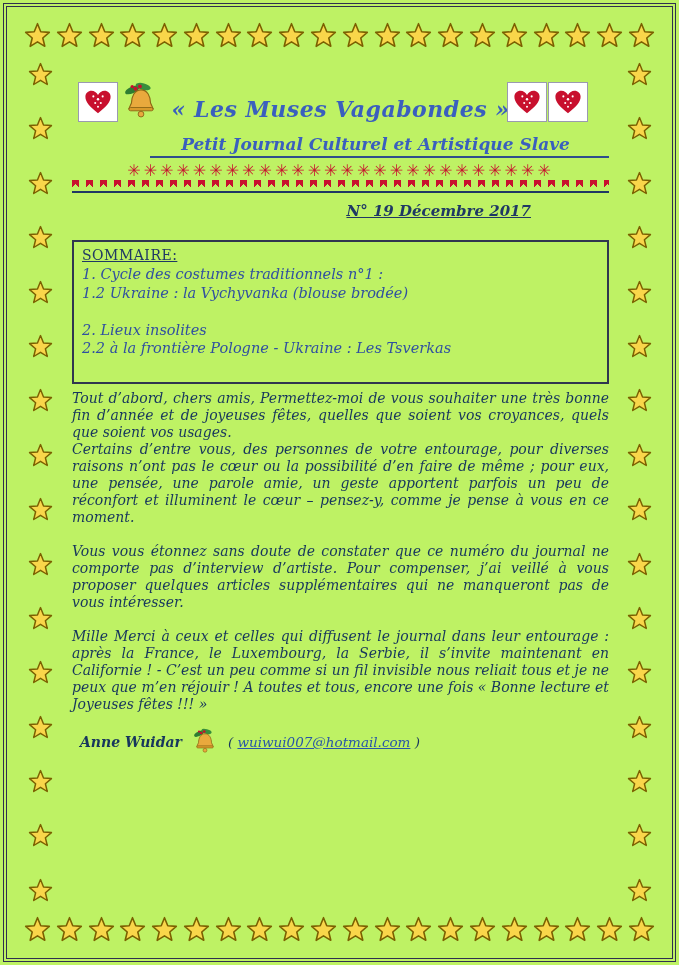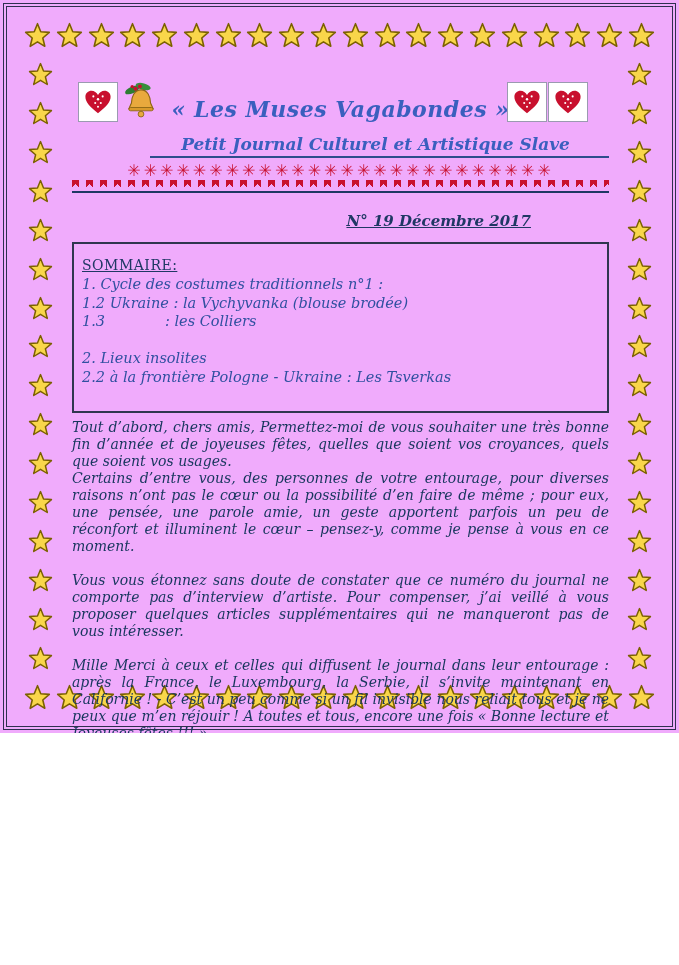--- a/index.html
+++ b/index.html
@@ -1,17 +1,17 @@
 <!DOCTYPE html>
 <html><head>
 <meta charset="utf-8">
 <style>
   html,body { margin:0; padding:0; background:#ffffff; }
   .page {
-    position:relative; width:679px; height:733px; background:#f0abfc; overflow:hidden;
+    position:relative; width:679px; height:965px; background:#bef264; overflow:hidden;
     font-family:"DejaVu Serif", serif;
   }
   .frame { position:absolute; inset:3px; border:4px double #2F2F4F; pointer-events:none; }
 
   
   .stars-top    { position:absolute; top:22px; left:24px; right:24px; display:flex; justify-content:space-between; align-items:center; }
   .stars-bottom { position:absolute; bottom:22px; left:24px; right:24px; display:flex; justify-content:space-between; align-items:center; }
   .stars-left   { position:absolute; left:25px;  top:62px; bottom:62px; width:30px; display:flex; flex-direction:column; justify-content:space-between; align-items:center; }
   .stars-right  { position:absolute; right:25px; top:62px; bottom:62px; width:30px; display:flex; flex-direction:column; justify-content:space-between; align-items:center; }
 
@@ -33,25 +33,25 @@
 
   
   .band { margin-top:4px; border-bottom:2px solid #1F3864; padding-bottom:2px; }
   .band-row1 { color:#C8102E; font-family:"DejaVu Sans", sans-serif; font-size:16px; line-height:17px;
                letter-spacing:3px; white-space:nowrap; overflow:hidden; text-align:center; }
   .band-zigzag { height:9px; margin-top:1px;
     background:
       linear-gradient(135deg,  #C8102E 5px, transparent 0) 0 0 / 14px 9px repeat-x,
       linear-gradient(-135deg, #C8102E 5px, transparent 0) 7px 0 / 14px 9px repeat-x; }
 
-  .issue { width:max-content; margin:19px 78px 0 auto; font-size:15px; font-weight:bold; font-style:italic;
+  .issue { width:max-content; margin:9px 78px 0 auto; font-size:15px; font-weight:bold; font-style:italic;
            text-decoration:underline; color:#1F3864; }
 
   
-  .toc { margin-top:12px; border:2px solid #30364F; padding:12px 8px 6px 8px; }
+  .toc { margin-top:20px; border:2px solid #30364F; padding:4px 8px 6px 8px; }
   .toc-heading { font-size:14px; color:#1F3864; text-decoration:underline; letter-spacing:0.5px; line-height:19px; }
   .toc-item { font-size:14.5px; font-style:italic; color:#3050A0; line-height:18.5px; min-height:18.5px; }
 
   
   .bodytext { margin-top:6px; font-style:italic; font-size:14px; line-height:17px; text-align:justify; color:#17365D; }
   .para { margin:0; }
   .gap { height:17px; }
 
   
   .sig { display:flex; align-items:center; gap:8px; margin-top:14px; font-style:italic; }
@@ -352,21 +352,20 @@
       <div class="band-row1">✳✳✳✳✳✳✳✳✳✳✳✳✳✳✳✳✳✳✳✳✳✳✳✳✳✳</div>
       <div class="band-zigzag"></div>
     </div>
 
     <div class="issue">N° 19 Décembre 2017</div>
 
     <div class="toc">
       <div class="toc-heading">SOMMAIRE:</div>
       <div class="toc-item">1. Cycle des costumes traditionnels n°1 :</div>
       <div class="toc-item">1.2 Ukraine : la Vychyvanka (blouse brodée)</div>
-      <div class="toc-item">1.3&nbsp;&nbsp;&nbsp;&nbsp;&nbsp;&nbsp;&nbsp;&nbsp;&nbsp;&nbsp;&nbsp;&nbsp; : les Colliers</div>
       <div class="toc-item"></div>
       <div class="toc-item">2. Lieux insolites</div>
       <div class="toc-item">2.2 à la frontière Pologne - Ukraine : Les Tsverkas</div>
       <div class="toc-item"></div>
     </div>
 
     <div class="bodytext">
       <p class="para">Tout d’abord, chers amis, Permettez-moi de vous souhaiter une très bonne fin d’année et de joyeuses fêtes, quelles que soient vos croyances, quels que soient vos usages.</p>
       <p class="para">Certains d’entre vous, des personnes de votre entourage, pour diverses raisons n’ont pas le cœur ou la possibilité d’en faire de même ; pour eux, une pensée, une parole amie, un geste apportent parfois un peu de réconfort et illuminent le cœur – pensez-y, comme je pense à vous en ce moment.</p>
       <div class="gap"></div>

